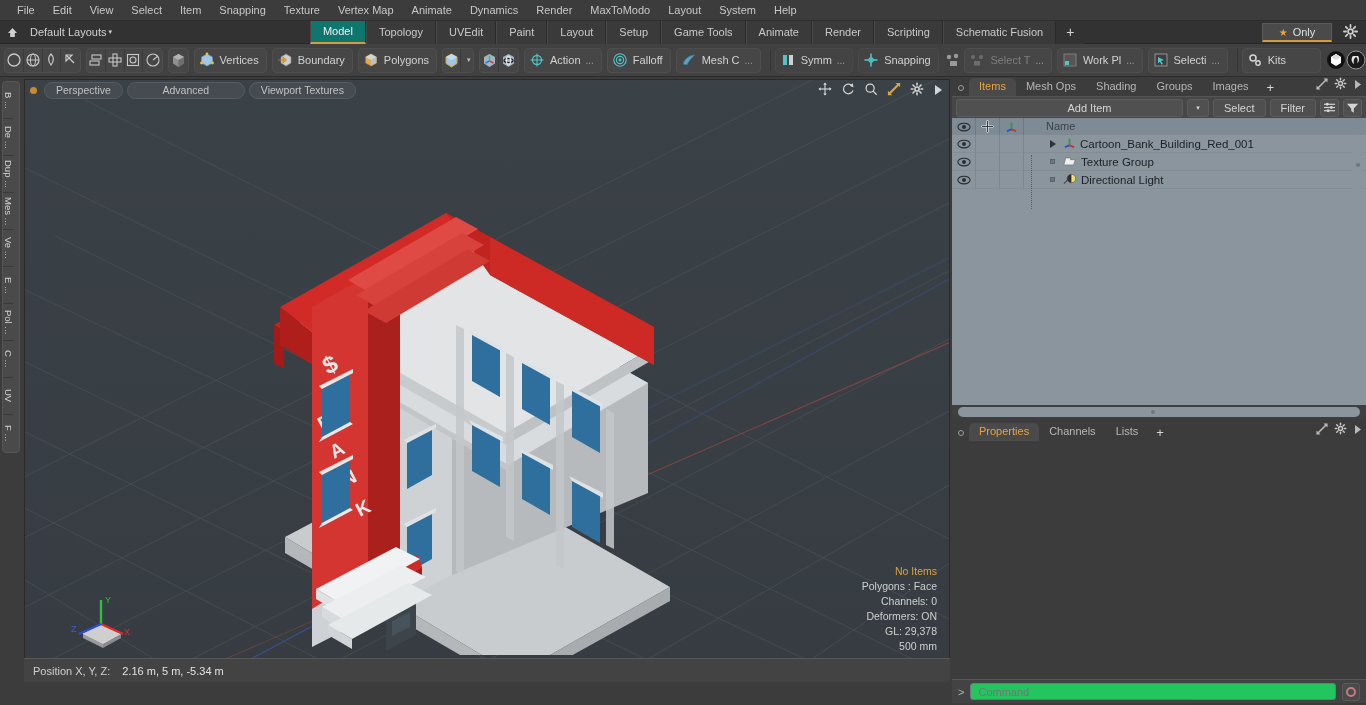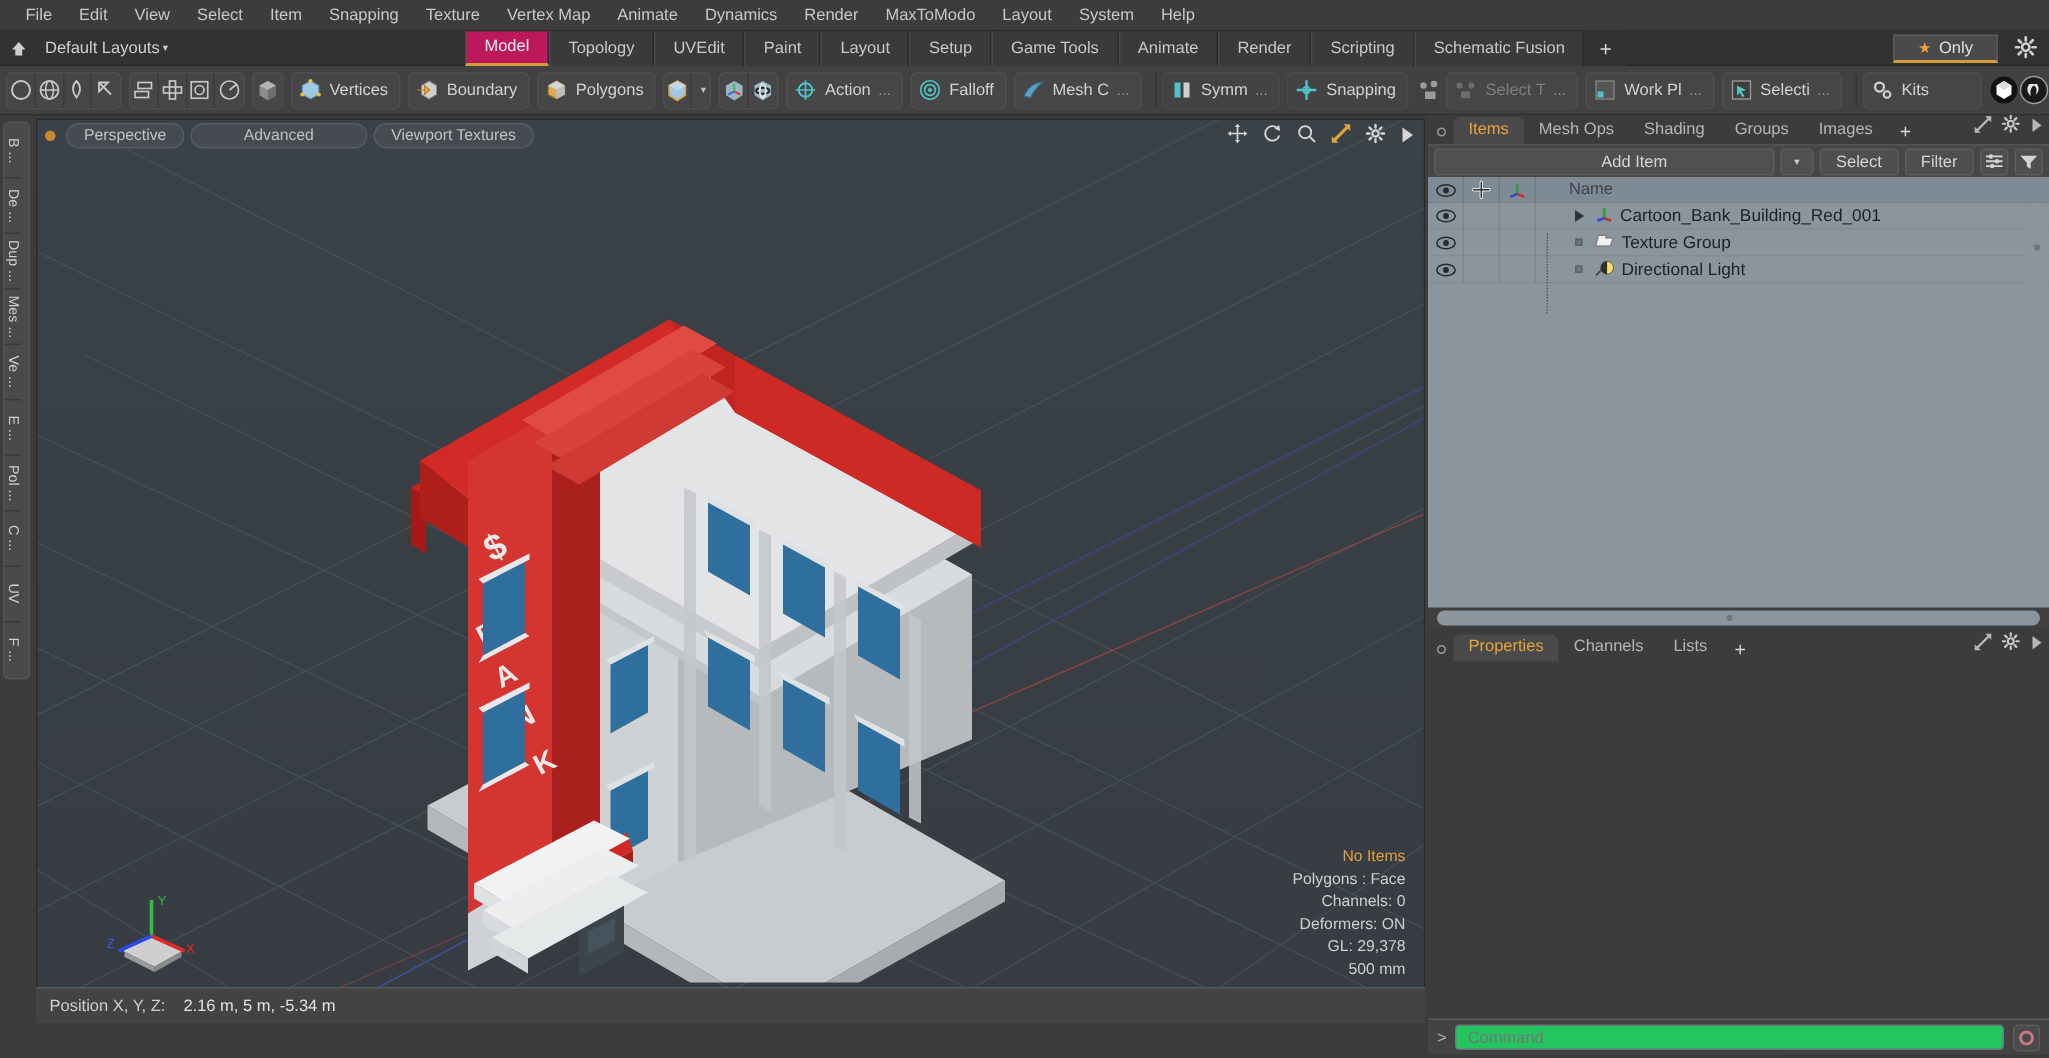--- a/index.html
+++ b/index.html
@@ -37,21 +37,21 @@
     font-size: 11px; color: #d0d0d0; padding: 0 6px 0 8px; white-space: nowrap;
   }
   .layouts-caret { font-size: 7px; color: #d0d0d0; margin-left: -4px; margin-right: 10px;}
   .tabgroup { display: flex; align-items: stretch; height: 23px; margin-left: 188px; }
   .ltab {
     font-size: 11px; color: #c9c9c9; padding: 0 12px; height: 23px;
     display: flex; align-items: center; background: #3a3a3a;
     border-right: 1px solid #2b2b2b; border-left: 1px solid #484848;
     white-space: nowrap;
   }
-  .ltab.active { color: #f0f0f0; background: #be185d; border-bottom: 2px solid #d79a3a; }
+  .ltab.active { color: #f0f0f0; background: #0f766e; border-bottom: 2px solid #d79a3a; }
   .ltab.plus { font-size: 14px; color: #d8d8d8; background: #323232; border: none; padding: 0 10px; }
   .only-btn {
     position: absolute; right: 34px; top: 2px; height: 19px; width: 70px;
     background: #4a4a4a; border: 1px solid #5a5a5a; border-bottom: 2px solid #d79a3a;
     display: flex; align-items: center; justify-content: center; gap: 5px;
     font-size: 11px; color: #e0e0e0;
   }
   .star { color: #e8a33d; font-size: 10px; }
   .gear-top { position: absolute; right: 8px; top: 3px; }
 

